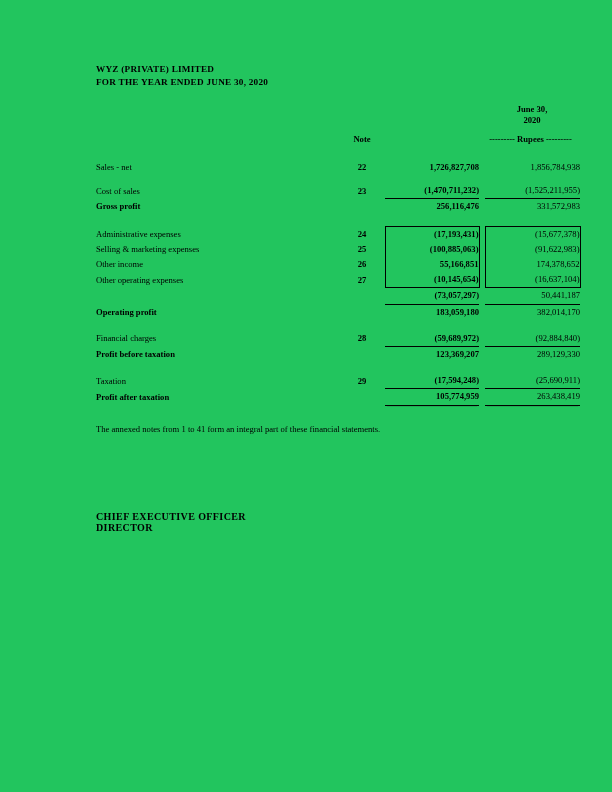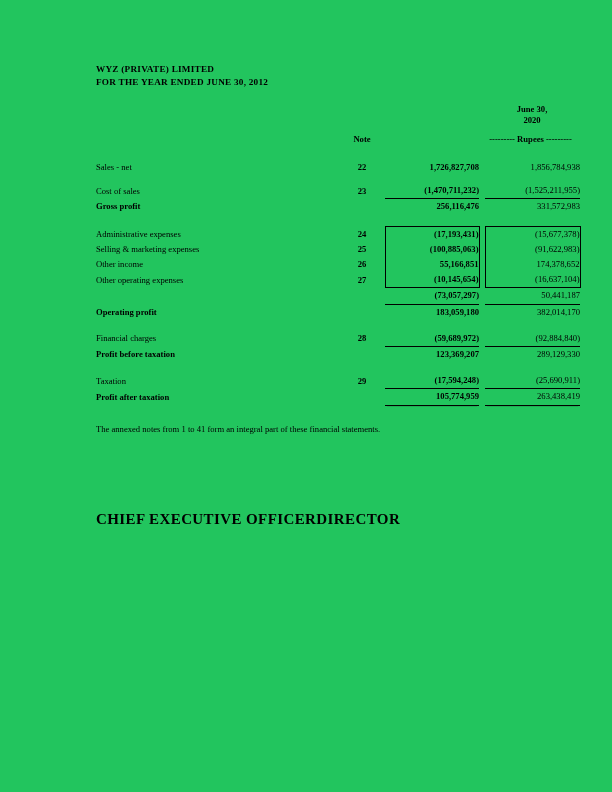--- a/index.html
+++ b/index.html
@@ -124,33 +124,34 @@
   }
 
   
   .sig {
     position: absolute;
     left: 96px;
     top: 511px;
     width: 484px;
     display: flex;
     font-weight: bold;
-    font-size: 15px;
+    font-size: 10px;
     letter-spacing: 0.4px;
     white-space: nowrap;
+    flex-direction: column;
   }
 </style>
 </head>
 <body>
 
 <div class="page">
 
   <div class="title-block">
     <span class="title-line">WYZ (PRIVATE) LIMITED</span>
-    <span class="title-line">FOR THE YEAR ENDED JUNE 30, 2012</span>
+    <span class="title-line">FOR THE YEAR ENDED JUNE 30, 2020</span>
   </div>
 
   <div class="colheads">
     <div class="ch-date ch-2020">
       <div>June 30,</div>
       <div>2020</div>
     </div>
     <div class="ch-date ch-2019">
       <div>June 30,</div>
       <div>2019</div>

